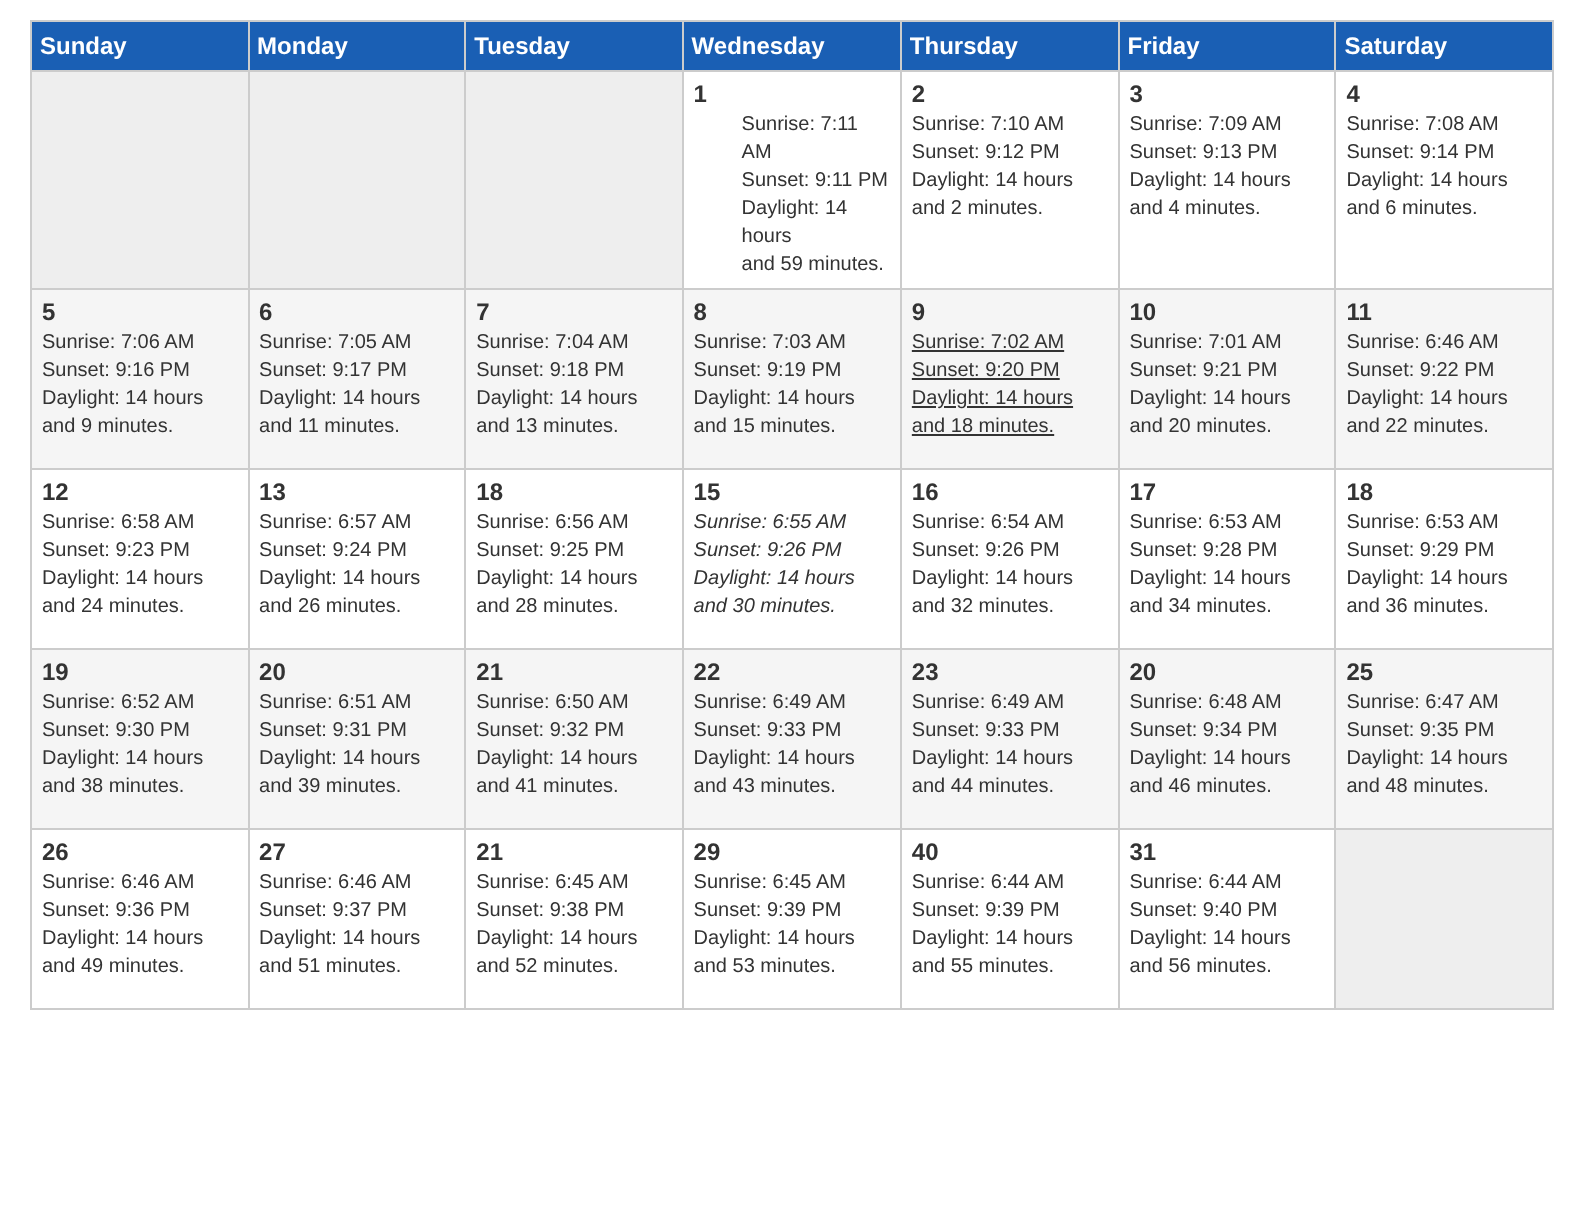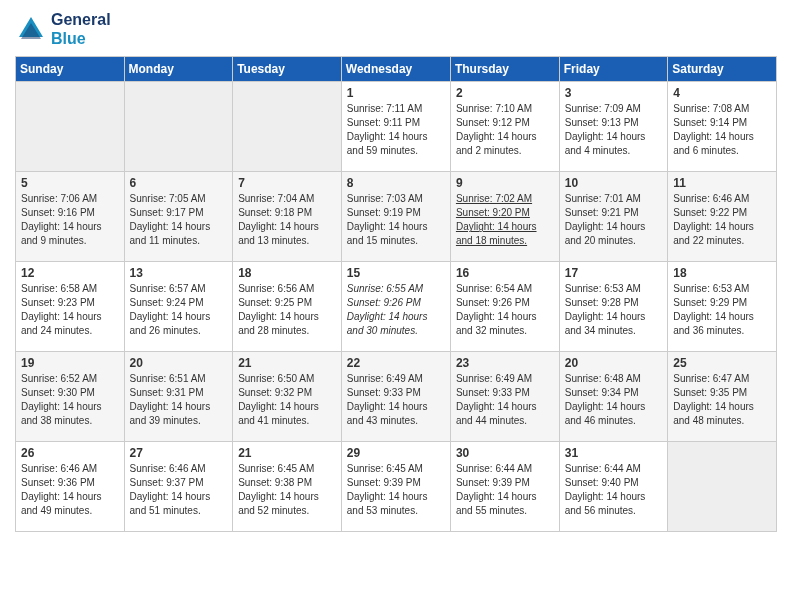--- a/index.html
+++ b/index.html
@@ -17,57 +17,41 @@
     .calendar tr:nth-child(even) td { background: #f5f5f5; }
     .calendar td .day-num { font-weight: bold; font-size: 12px; display: block; margin-bottom: 2px; }
     .calendar td .info { line-height: 1.4; }
     .calendar td.empty { background: #eee; }
     .calendar tr td:empty { background: #eee; }
   </style>
 </head>
 <body>
 
 <div class="container">
-  <div class="header-area">
-    <div class="logo">
-      <svg class="logo-icon" viewBox="0 0 32 32" width="32" height="32">
-        <polygon points="16,4 28,24 4,24" fill="#1a8fc1"></polygon>
-        <polygon points="16,10 26,26 6,26" fill="#1a3a6b" opacity="0.5"></polygon>
-      </svg>
-      <div>
-        <div style="font-size:16px;font-weight:bold;color:#1a3a6b;line-height:1.2;">General</div>
-        <div style="font-size:16px;font-weight:bold;color:#1a8fc1;line-height:1.2;">Blue</div>
-      </div>
-    </div>
-    <div class="title-area">
-      <div class="month-title"></div>
-      <div class="location"></div>
-    </div>
-  </div>
 
   <table class="calendar">
     <thead>
       <tr>
       <th>Sunday</th>
           <th>Monday</th>
           <th>Tuesday</th>
           <th>Wednesday</th>
           <th>Thursday</th>
           <th>Friday</th>
           <th>Saturday</th>
         </tr>
     </thead>
     <tbody id="calendar-body">
     <tr>
           <td class="empty"></td>
           <td class="empty"></td>
           <td class="empty"></td>
           <td>
             <span class="day-num">1</span>
-            <div class="info" style="white-space: pre-line;">Sunrise: 7:11 AM
+            <div class="info" style="white-space: pre-line; margin-left: 24px;">Sunrise: 7:11 AM
 Sunset: 9:11 PM
 Daylight: 14 hours
 and 59 minutes.</div>
           </td>
           <td>
             <span class="day-num">2</span>
             <div class="info" style="white-space: pre-line;">Sunrise: 7:10 AM
 Sunset: 9:12 PM
 Daylight: 14 hours
 and 2 minutes.</div>
@@ -263,21 +247,21 @@
 and 52 minutes.</div>
           </td>
           <td>
             <span class="day-num">29</span>
             <div class="info" style="white-space: pre-line;">Sunrise: 6:45 AM
 Sunset: 9:39 PM
 Daylight: 14 hours
 and 53 minutes.</div>
           </td>
           <td>
-            <span class="day-num">30</span>
+            <span class="day-num">40</span>
             <div class="info" style="white-space: pre-line;">Sunrise: 6:44 AM
 Sunset: 9:39 PM
 Daylight: 14 hours
 and 55 minutes.</div>
           </td>
           <td>
             <span class="day-num">31</span>
             <div class="info" style="white-space: pre-line;">Sunrise: 6:44 AM
 Sunset: 9:40 PM
 Daylight: 14 hours

